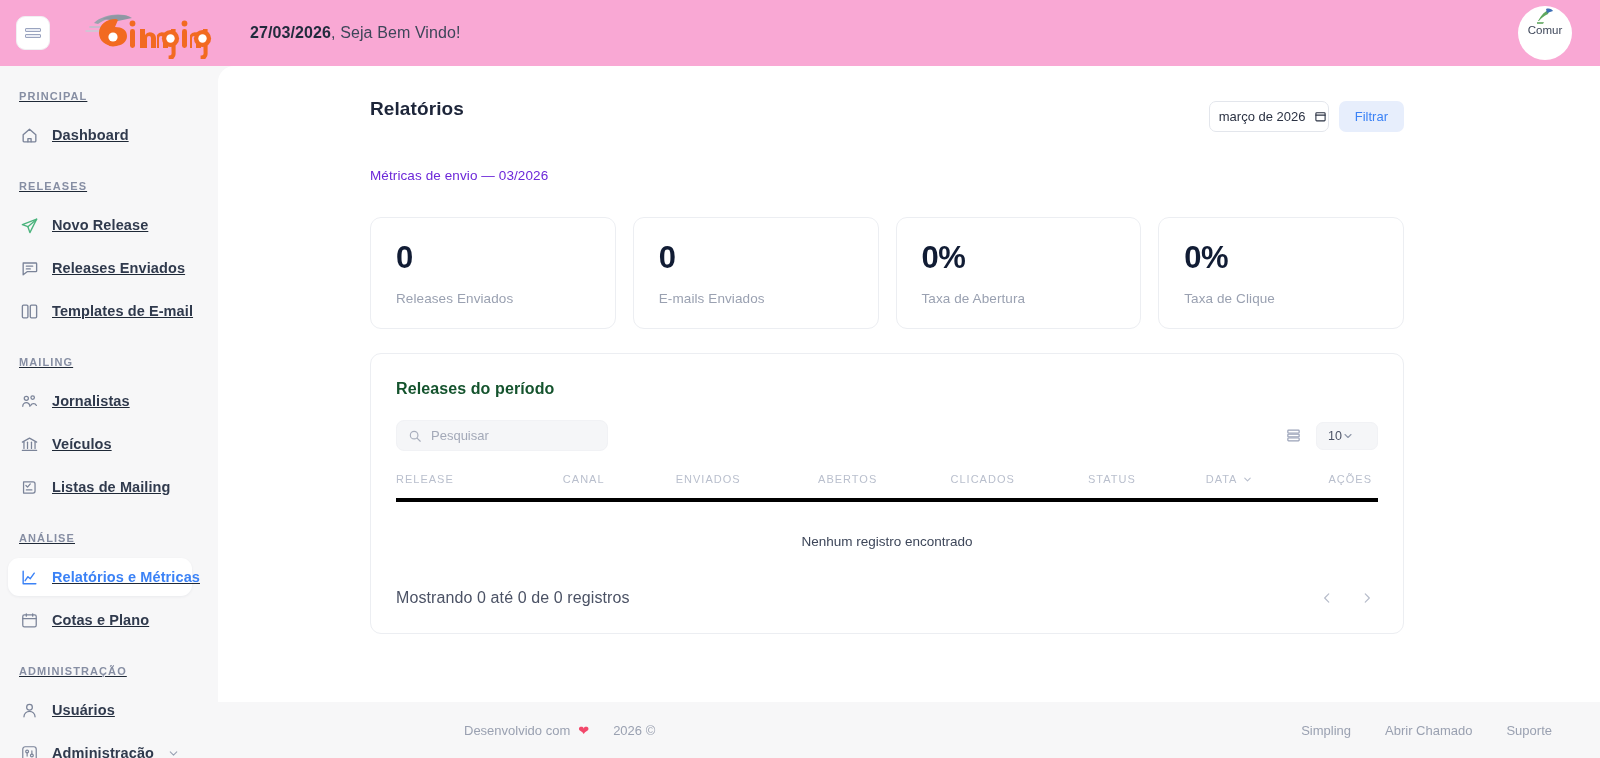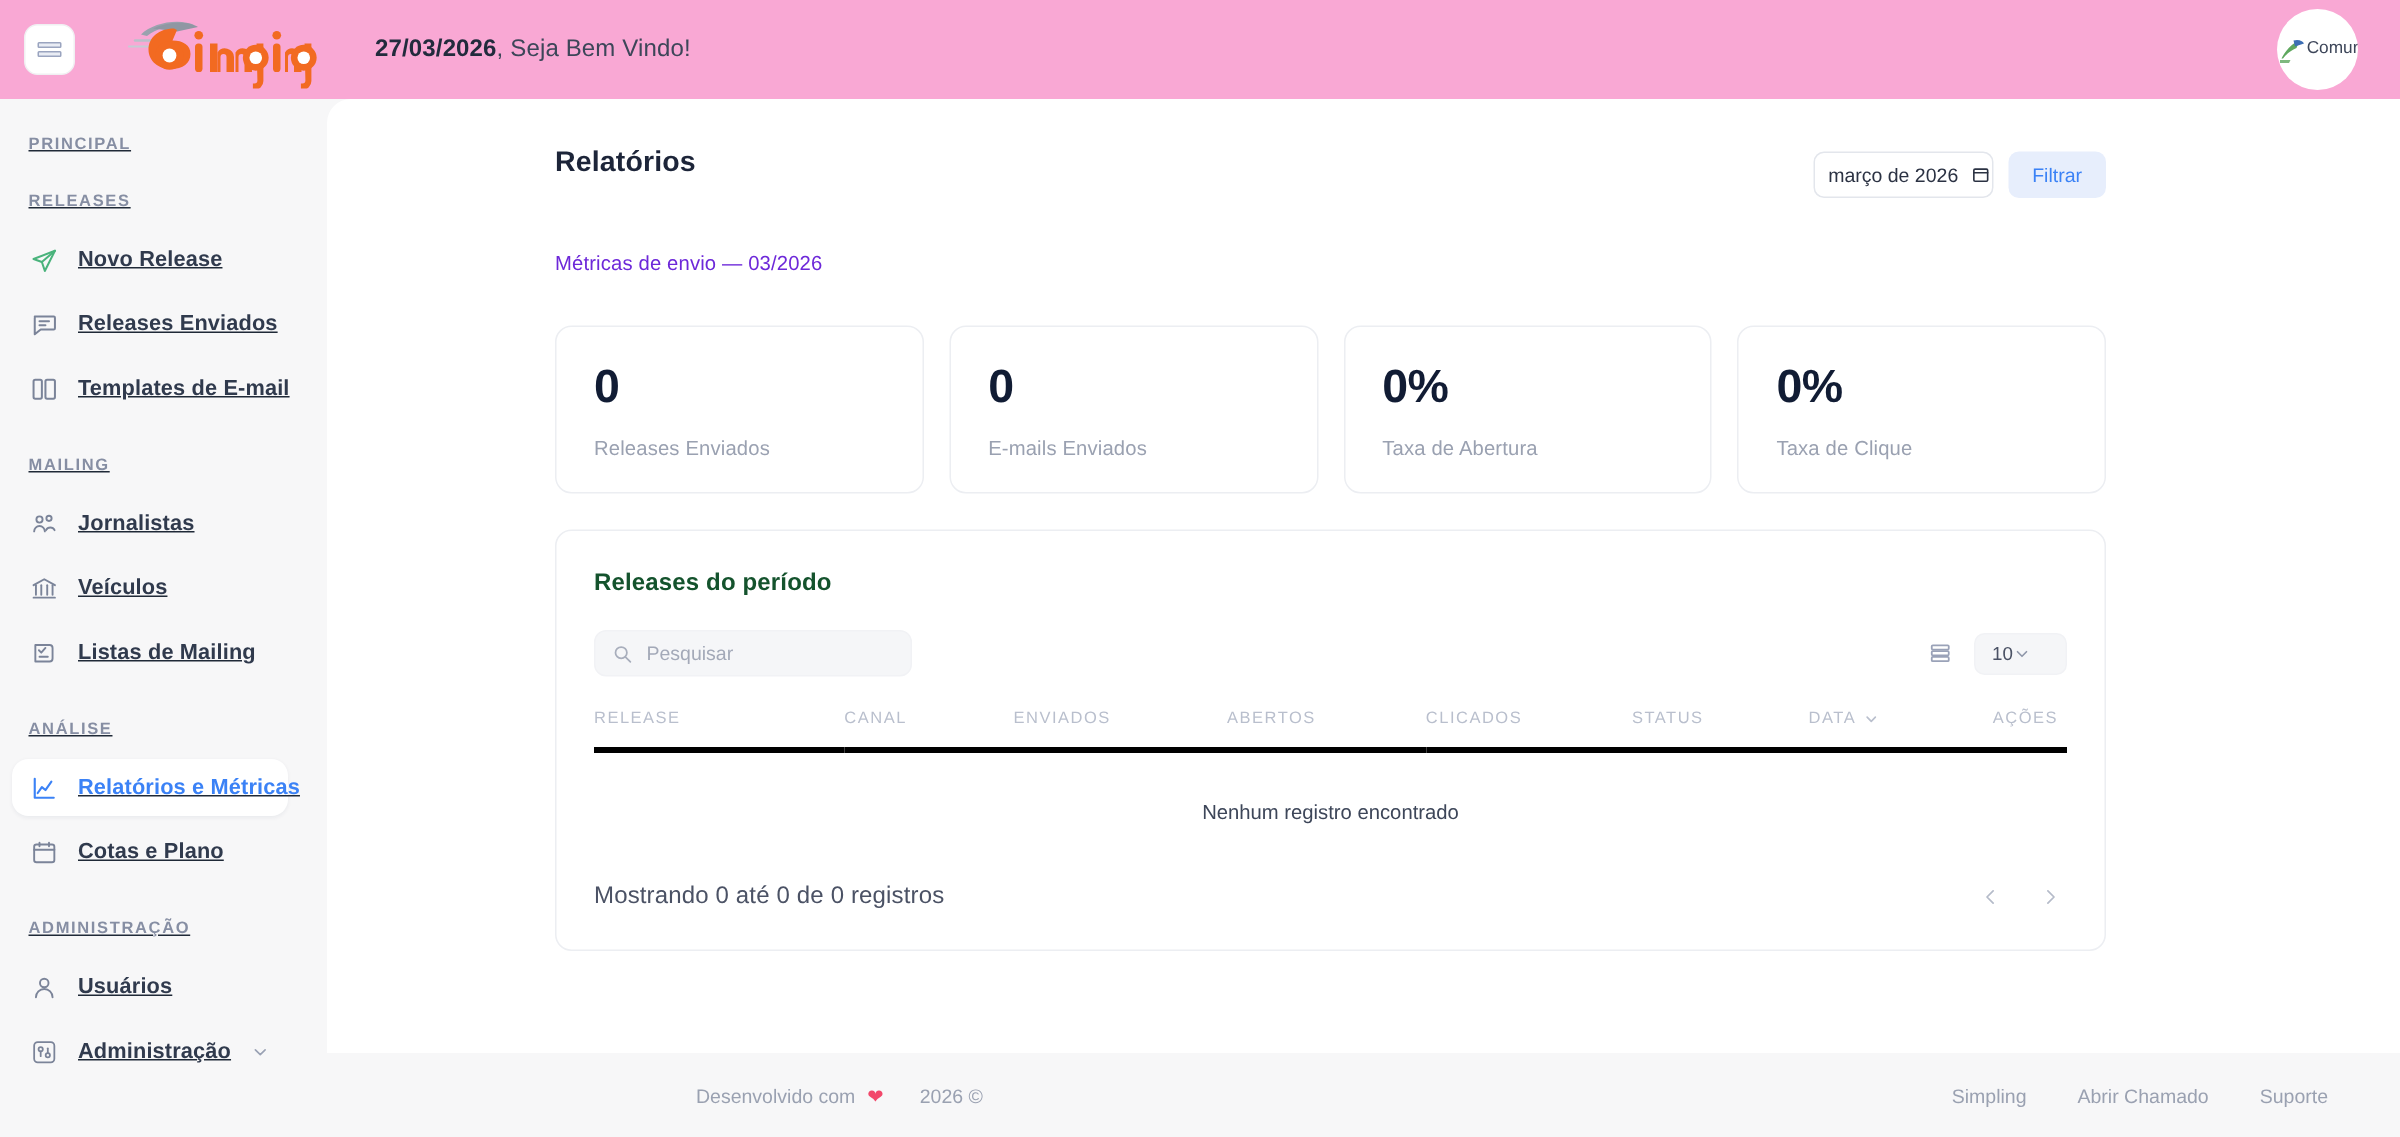--- a/index.html
+++ b/index.html
@@ -82,23 +82,23 @@
   .welcome .date { font-weight: bold; color: #222b3d; }
 
   .topbar-spacer { flex: 1 1 auto; }
 
   .avatar-wrap {
     width: 54px;
     height: 54px;
     border-radius: 50%;
     background: #ffffff;
     display: flex;
-    flex-direction: row;
-    align-items: center;
-    justify-content: center;
+    flex-direction: column;
+    align-items: center;
+    justify-content: flex-start;
     cursor: pointer;
     flex: 0 0 auto;
     margin-right: 6px;
     overflow: hidden;
   }
   .avatar-mark {
     width: 20px; height: 18px;
     position: relative;
     margin-bottom: 1px;
   }
@@ -482,20 +482,29 @@
       <span class="avatar-name">Comur</span>
     </div>
   </header>
 
   <div class="body-split">
 
     <nav class="sidebar">
 
       <div class="nav-group">
         <div class="nav-section-label">PRINCIPAL</div>
+        <div class="nav-item">
+          <span class="nav-ico">
+            <svg width="19" height="19" viewBox="0 0 24 24" fill="none" stroke="currentColor" stroke-width="1.7" stroke-linecap="round" stroke-linejoin="round">
+                <path d="M4 11 L12 4 L20 11 V19 a1 1 0 0 1 -1 1 H5 a1 1 0 0 1 -1 -1 Z"></path>
+                <path d="M10 20 v-4 h4 v4"></path>
+              </svg>
+          </span>
+          <span>Dashboard</span>
+        </div>
       </div>
 
       <div class="nav-group">
         <div class="nav-section-label">RELEASES</div>
 
         <div class="nav-item">
           <span class="nav-ico green">
             <svg width="19" height="19" viewBox="0 0 24 24" fill="none" stroke="currentColor" stroke-width="1.7" stroke-linecap="round" stroke-linejoin="round">
                 <path d="M21 4 L3 11 L10 13.5 L12.5 21 Z"></path>
                 <path d="M10 13.5 L21 4"></path>

